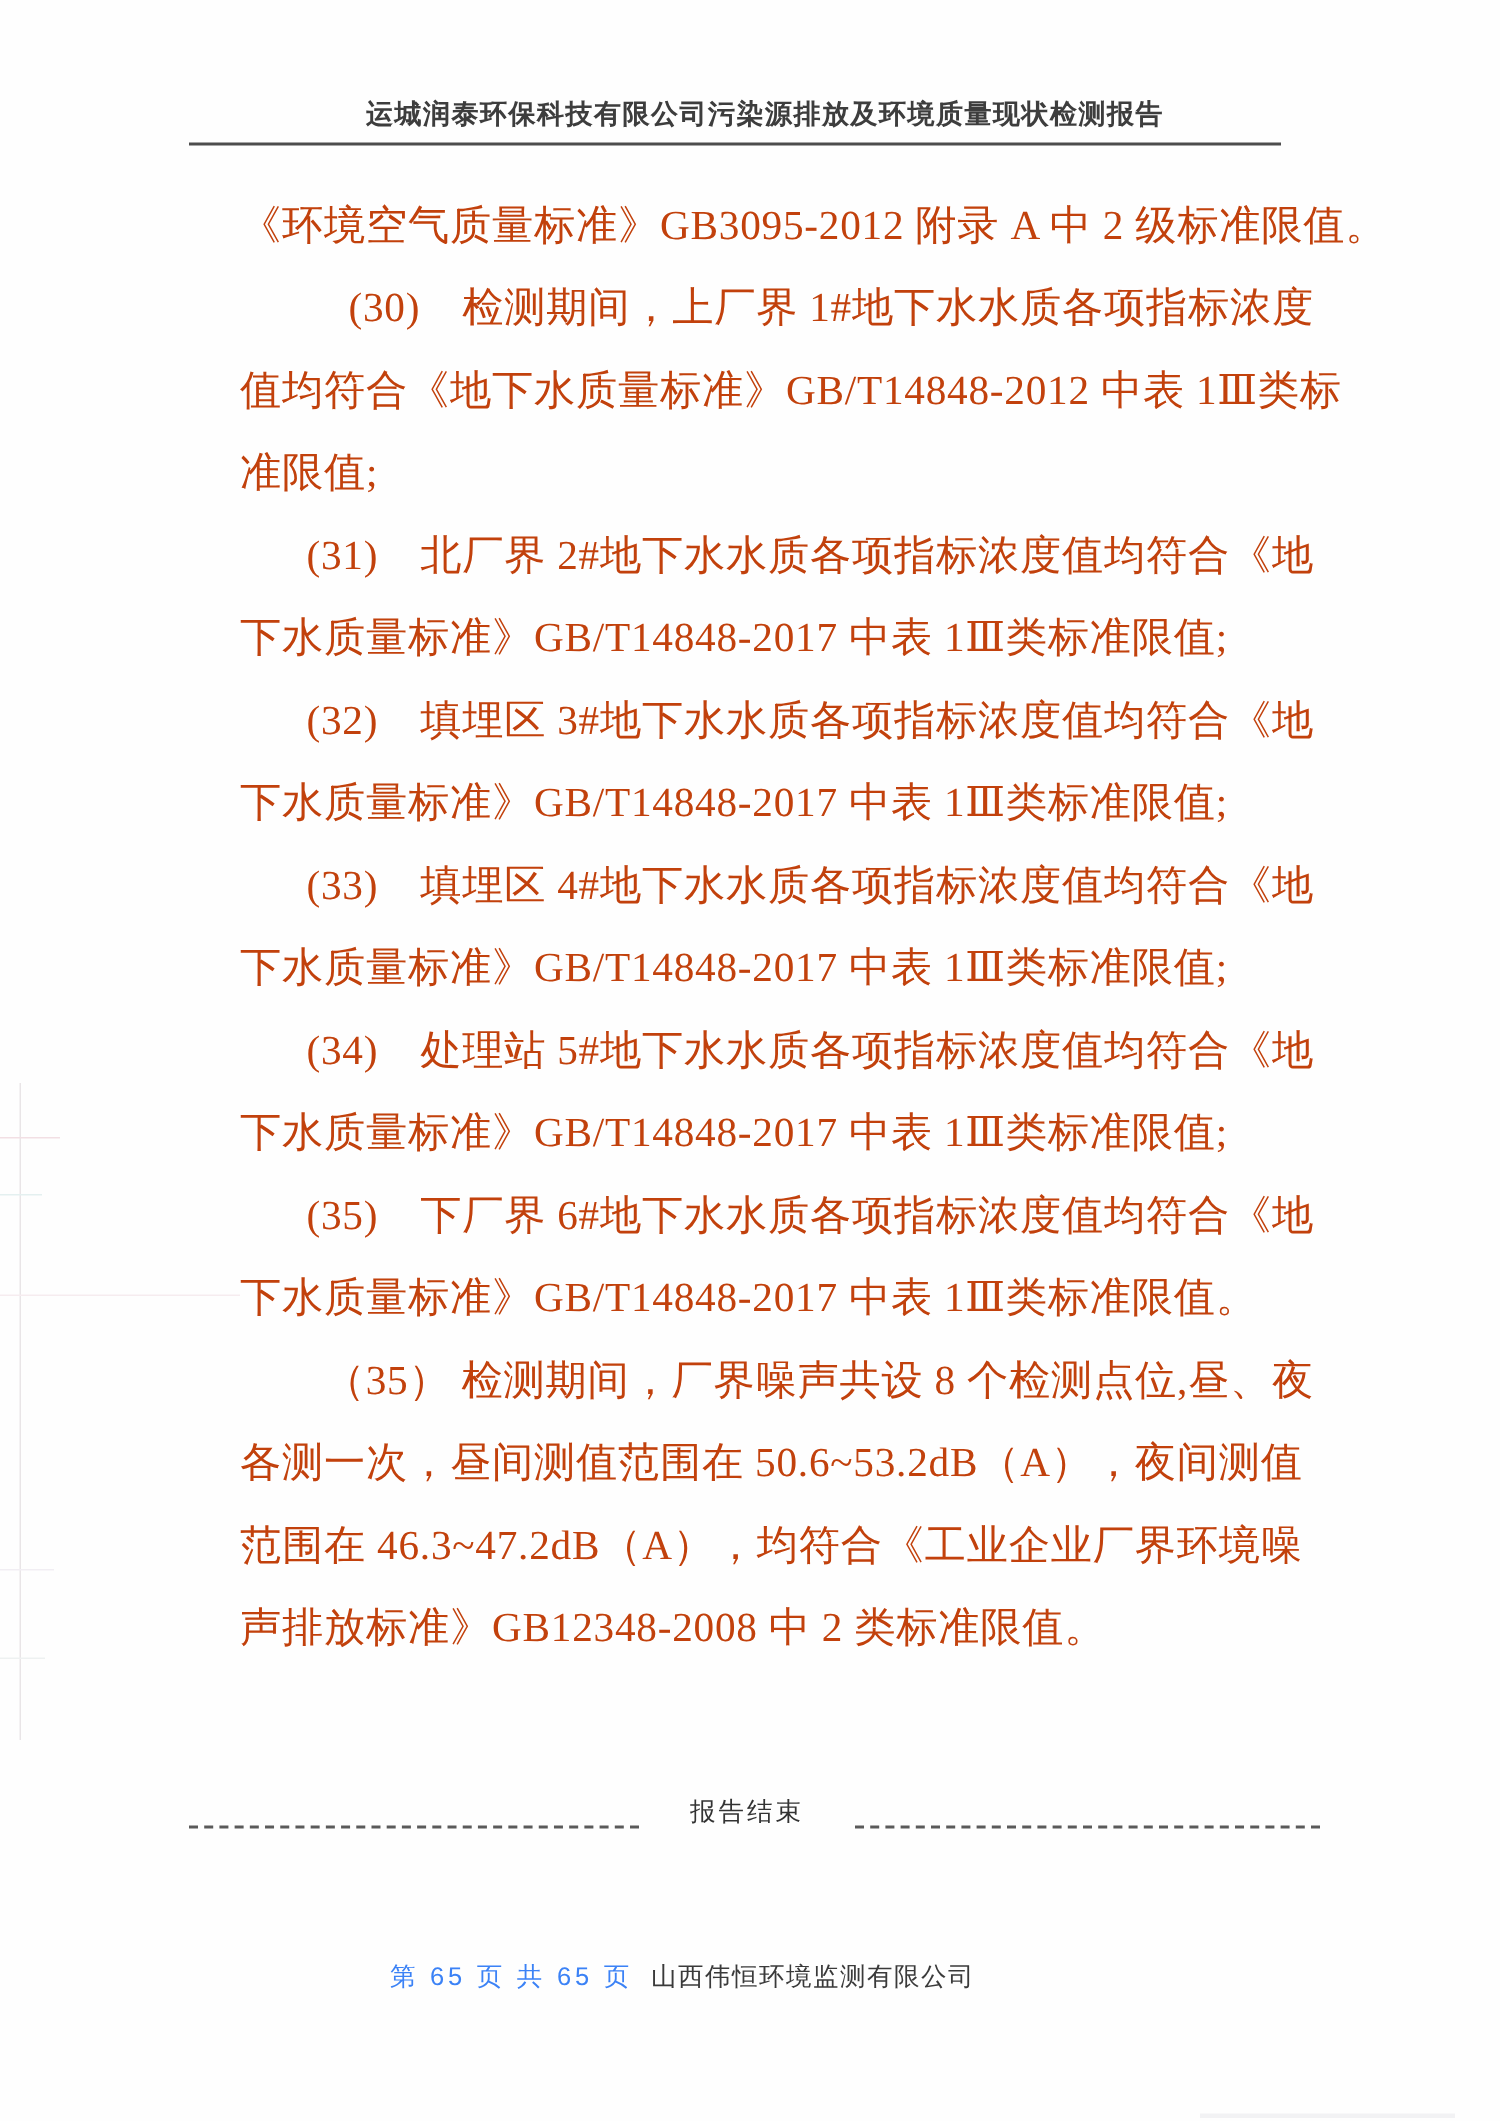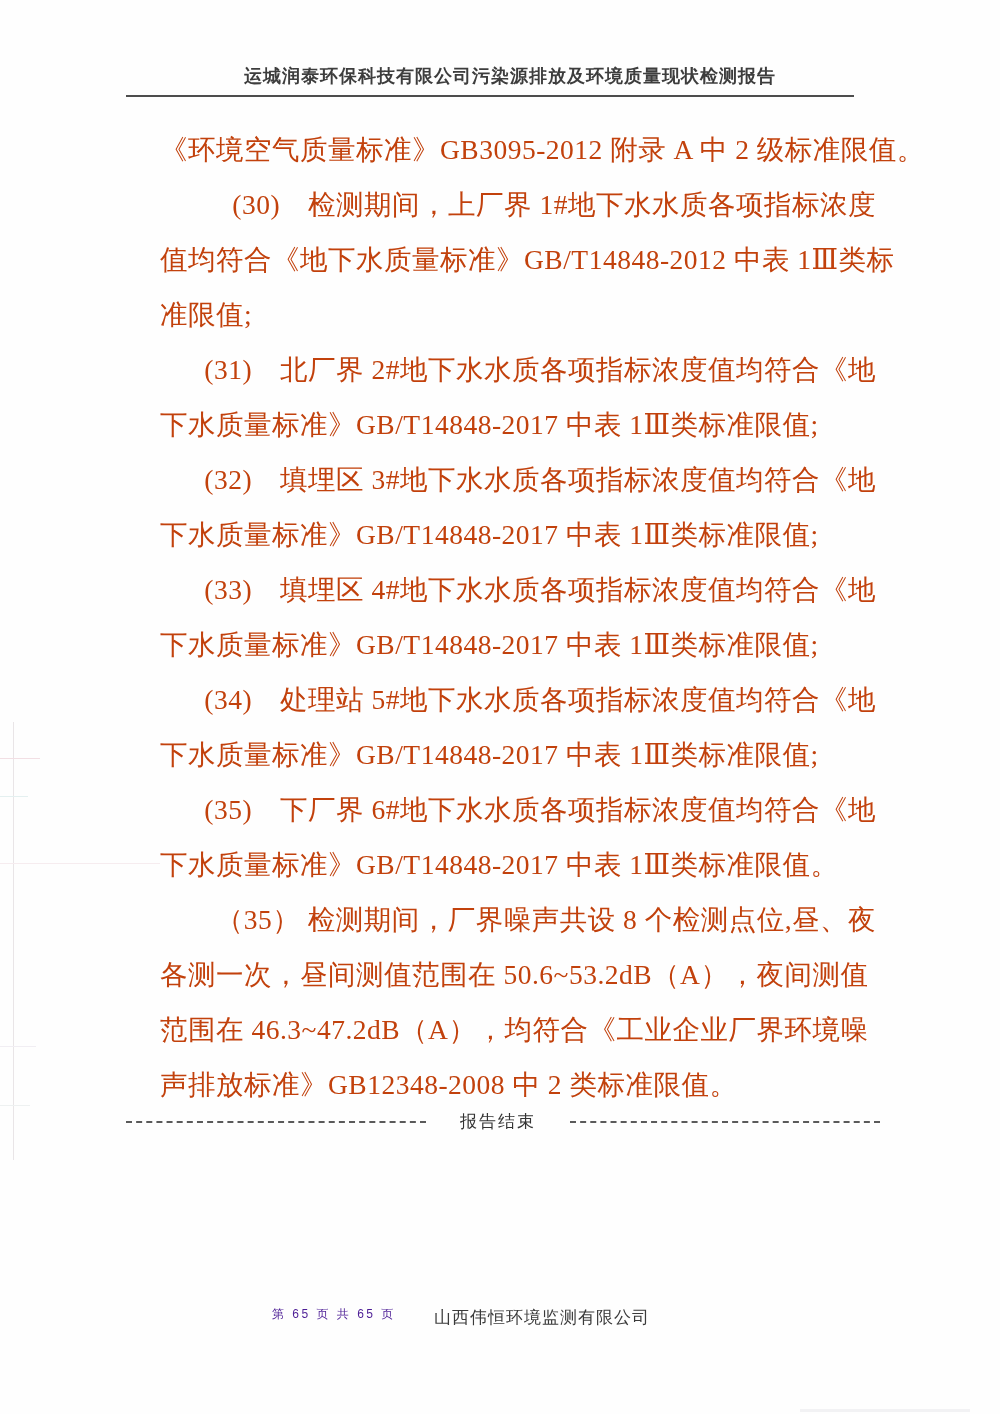--- a/index.html
+++ b/index.html
@@ -28,35 +28,35 @@
     position:absolute;top:122px;left:160px;width:716px;
     font-size:27.5px;color:#c2410c;
     letter-spacing:0.5px;
   }
   .bline{
     height:55px;line-height:55px;white-space:nowrap;
   }
   .indent{padding-left:36px;text-align:right;}
   
   .end-row{
-    position:absolute;top:1110px;left:126px;width:754px;
-    display:flex;align-items:center;
+    position:absolute;top:1196px;left:126px;width:754px;
+    display:flex;align-items:flex-end;
   }
   .dash-left{width:300px;height:0;border-top:2px dashed #5a5a5a;}
   .dash-right{flex:1;height:0;border-top:2px dashed #5a5a5a;}
   .end-label{
     padding:0 34px;
     font-size:17px;color:#333333;letter-spacing:2px;
     font-family:"Liberation Sans","DejaVu Sans",sans-serif;
     white-space:nowrap;
   }
   
   .footer-pageinfo{
-    position:absolute;top:1306px;left:272px;
-    font-size:12px;color:#4c1d95;letter-spacing:2.5px;
+    position:absolute;top:1306px;left:260px;
+    font-size:17px;color:#3b82f6;letter-spacing:2.5px;
     font-family:"Liberation Sans","DejaVu Sans",sans-serif;
     white-space:nowrap;
   }
   .footer-company{
     position:absolute;top:1306px;left:434px;
     font-size:17px;color:#3a3a3a;letter-spacing:1px;
     font-family:"Liberation Sans","DejaVu Sans",sans-serif;
     white-space:nowrap;
     text-align:right;
   }

